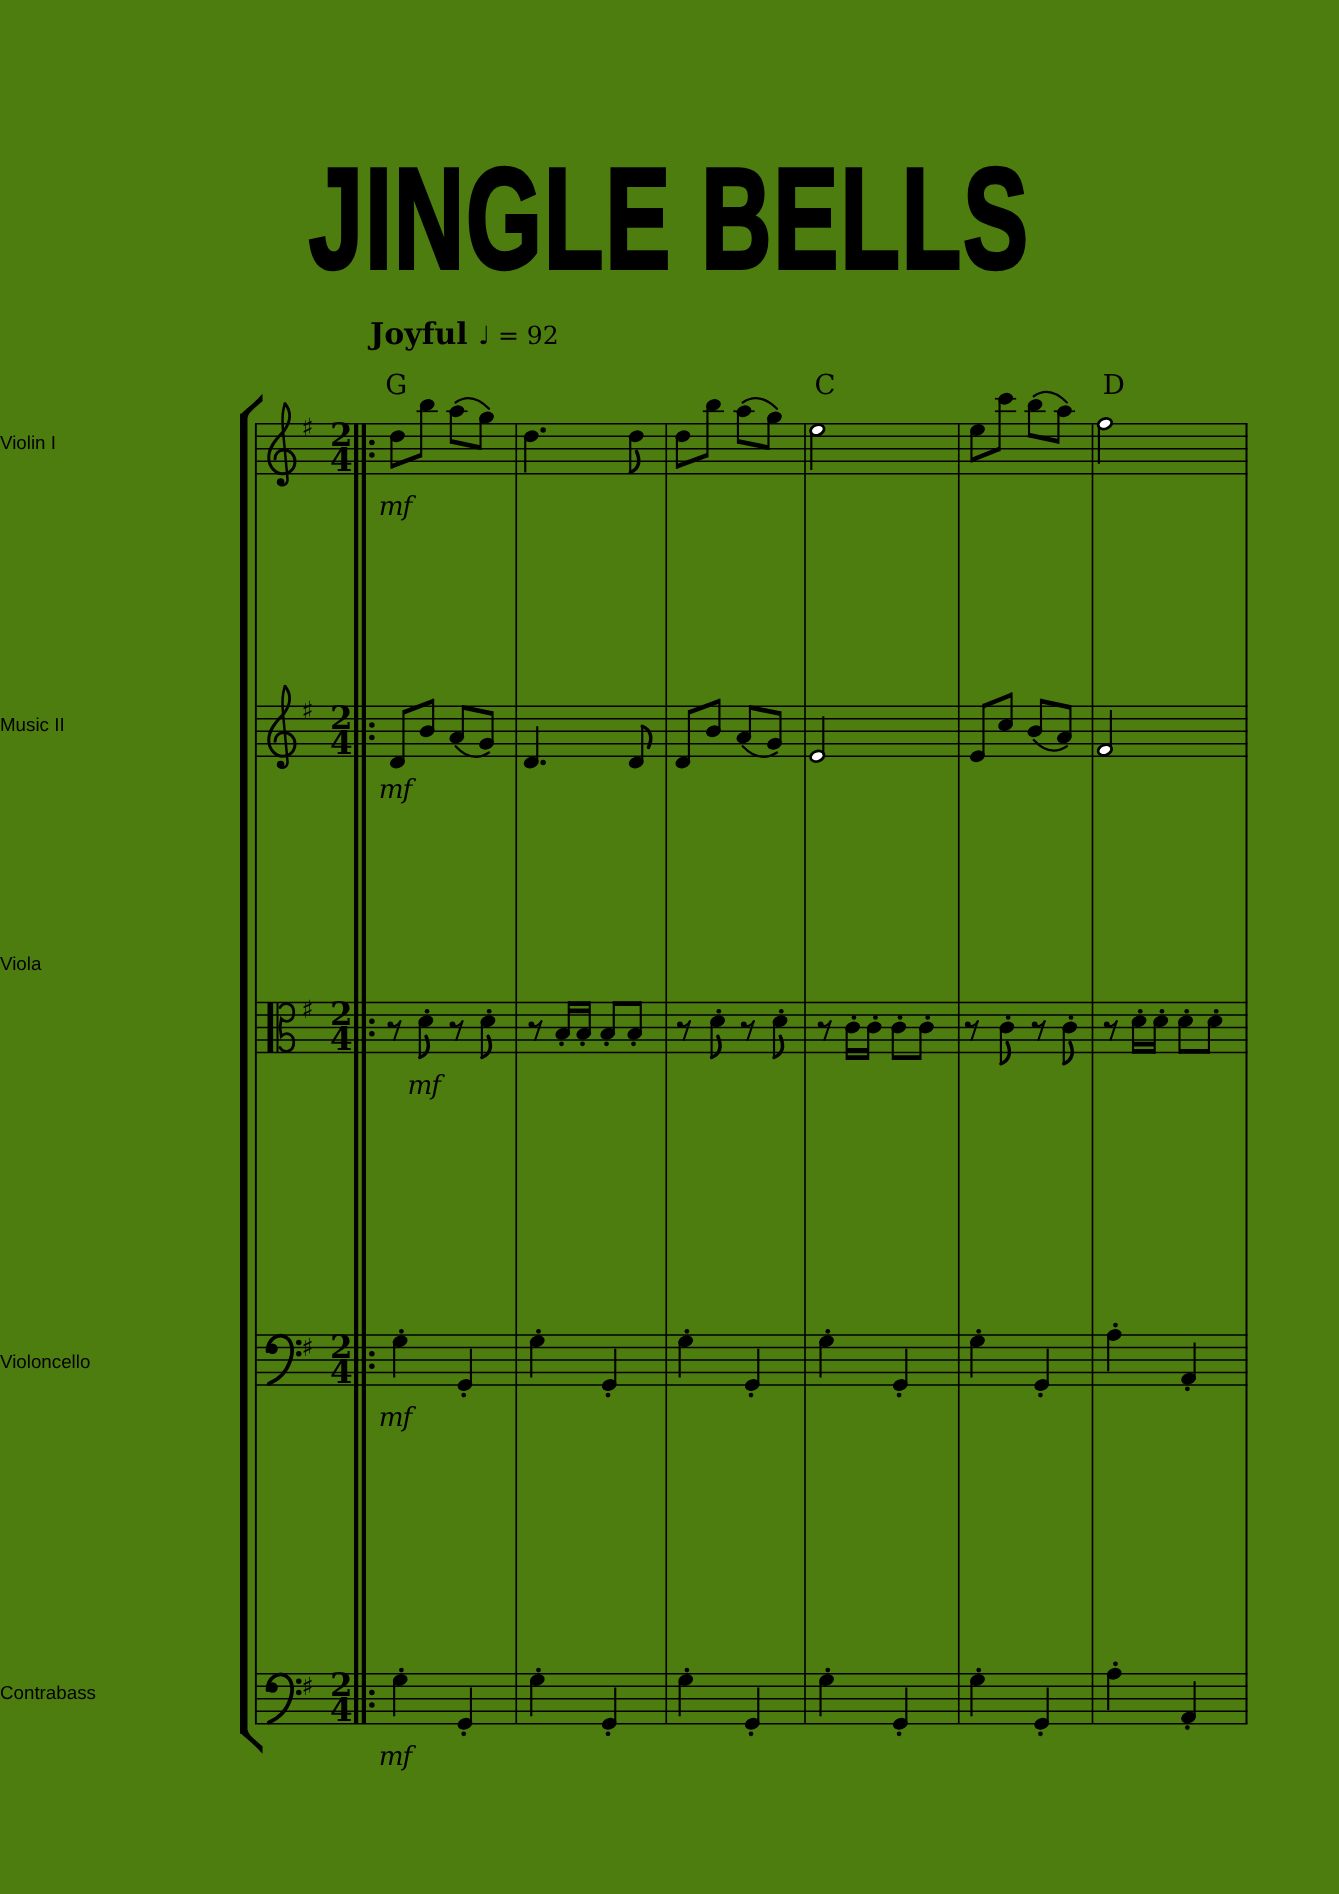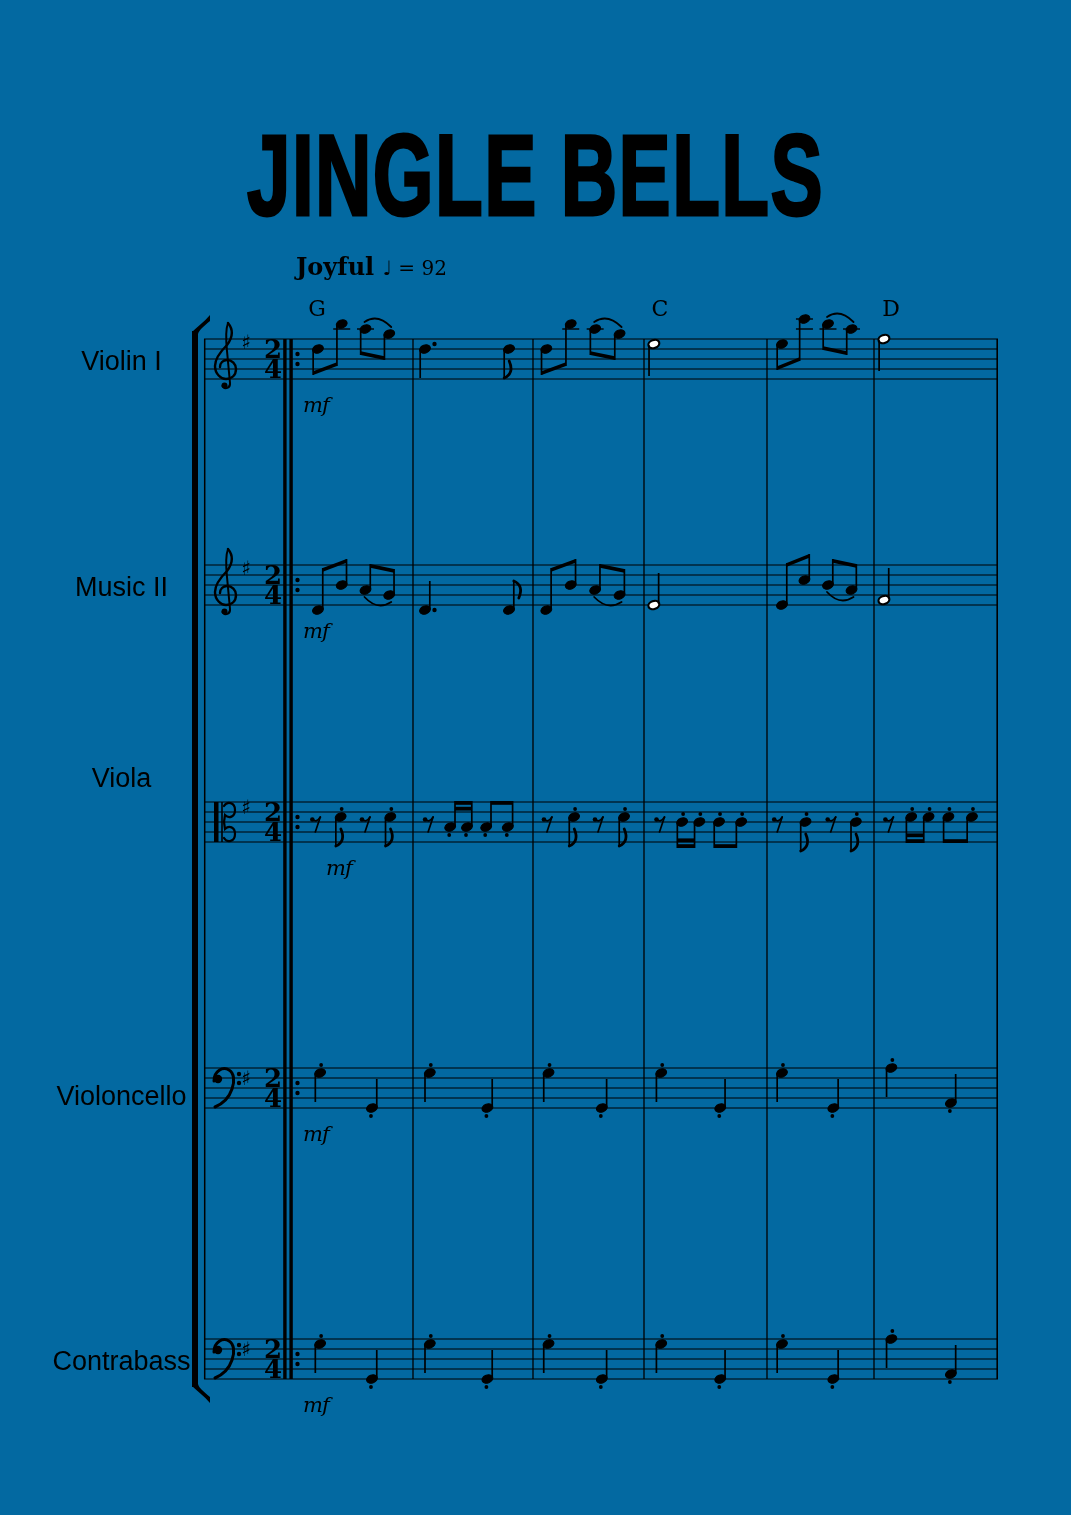--- a/index.html
+++ b/index.html
@@ -1,30 +1,30 @@
 <!DOCTYPE html>
 <html><head>
 <meta charset="utf-8">
 <style>
   html,body{margin:0;padding:0;background:#fff;}
-  #page{position:relative;width:1071px;height:1515px;background:#0369a1;overflow:hidden;
+  #page{position:relative;width:1071px;height:1515px;background:#4d7c0f;overflow:hidden;
         font-family:"Liberation Sans",sans-serif;color:#000;}
   #score-svg{position:absolute;left:0;top:0;}
   .title{position:absolute;left:0;top:118px;width:100%;text-align:center;
          font-family:"Liberation Sans",sans-serif;font-weight:900;font-size:115px;line-height:115px;
          letter-spacing:2px;transform:scaleX(.68);-webkit-text-stroke:3px #000;white-space:nowrap;}
   .credits{position:absolute;right:74px;top:244px;text-align:right;font-size:19px;line-height:23px;}
   .credits b{font-weight:bold;}
   .tempo{position:absolute;left:296px;top:252px;font-family:"DejaVu Serif",serif;font-weight:600;
          font-size:24px;white-space:nowrap;}
   .tempo .beat{font-family:"DejaVu Sans",sans-serif;font-weight:normal;font-size:20px;}
   .tempo .eq{font-weight:normal;font-size:20px;}
   .chord{position:absolute;transform:translateX(-50%);font-family:"DejaVu Serif",serif;
          font-size:22px;top:296px;}
-  .instr{position:absolute;left:0;width:187px;text-align:center;font-size:27px;padding-left:28px;}
+  .instr{position:absolute;left:0;width:187px;text-align:left;font-size:15px;}
   .dyn{position:absolute;font-family:"DejaVu Serif",serif;font-style:italic;font-weight:normal;
        font-size:21px;letter-spacing:-1px;}
   .bracket{position:absolute;left:192px;top:331px;width:6px;height:1056px;background:#000;}
 </style>
 </head>
 <body>
 
 <div id="page">
 
   <div class="title">JINGLE BELLS</div>

